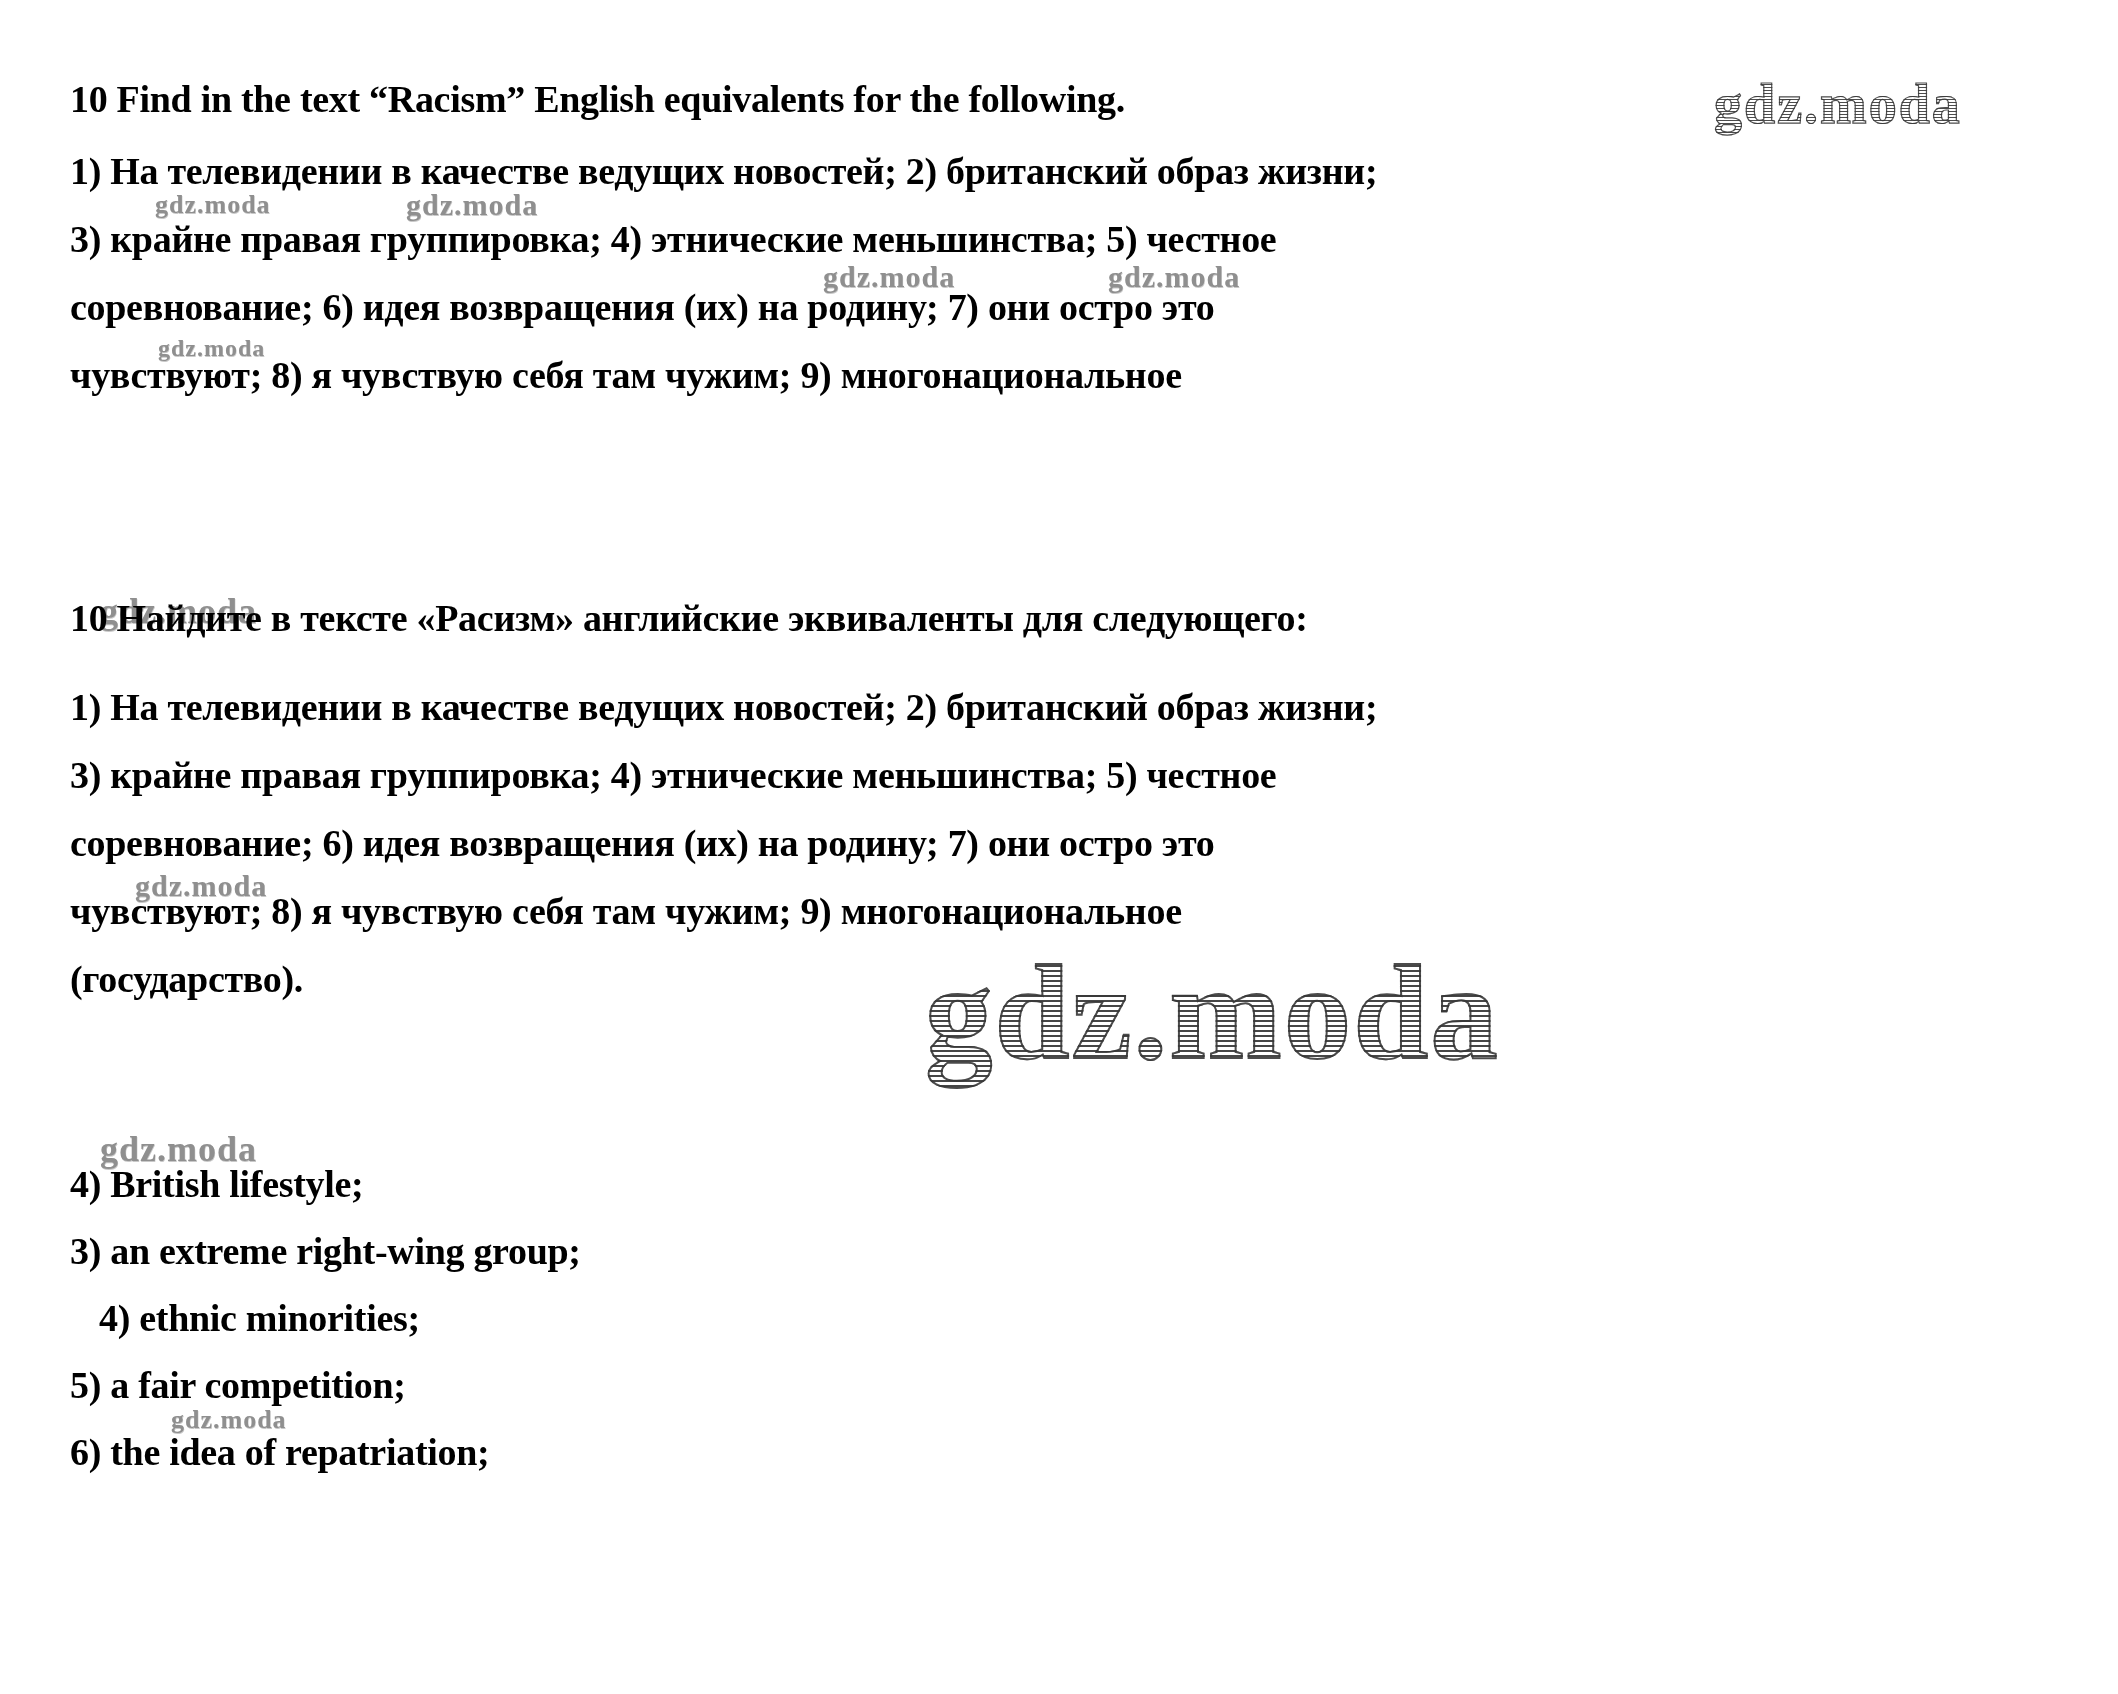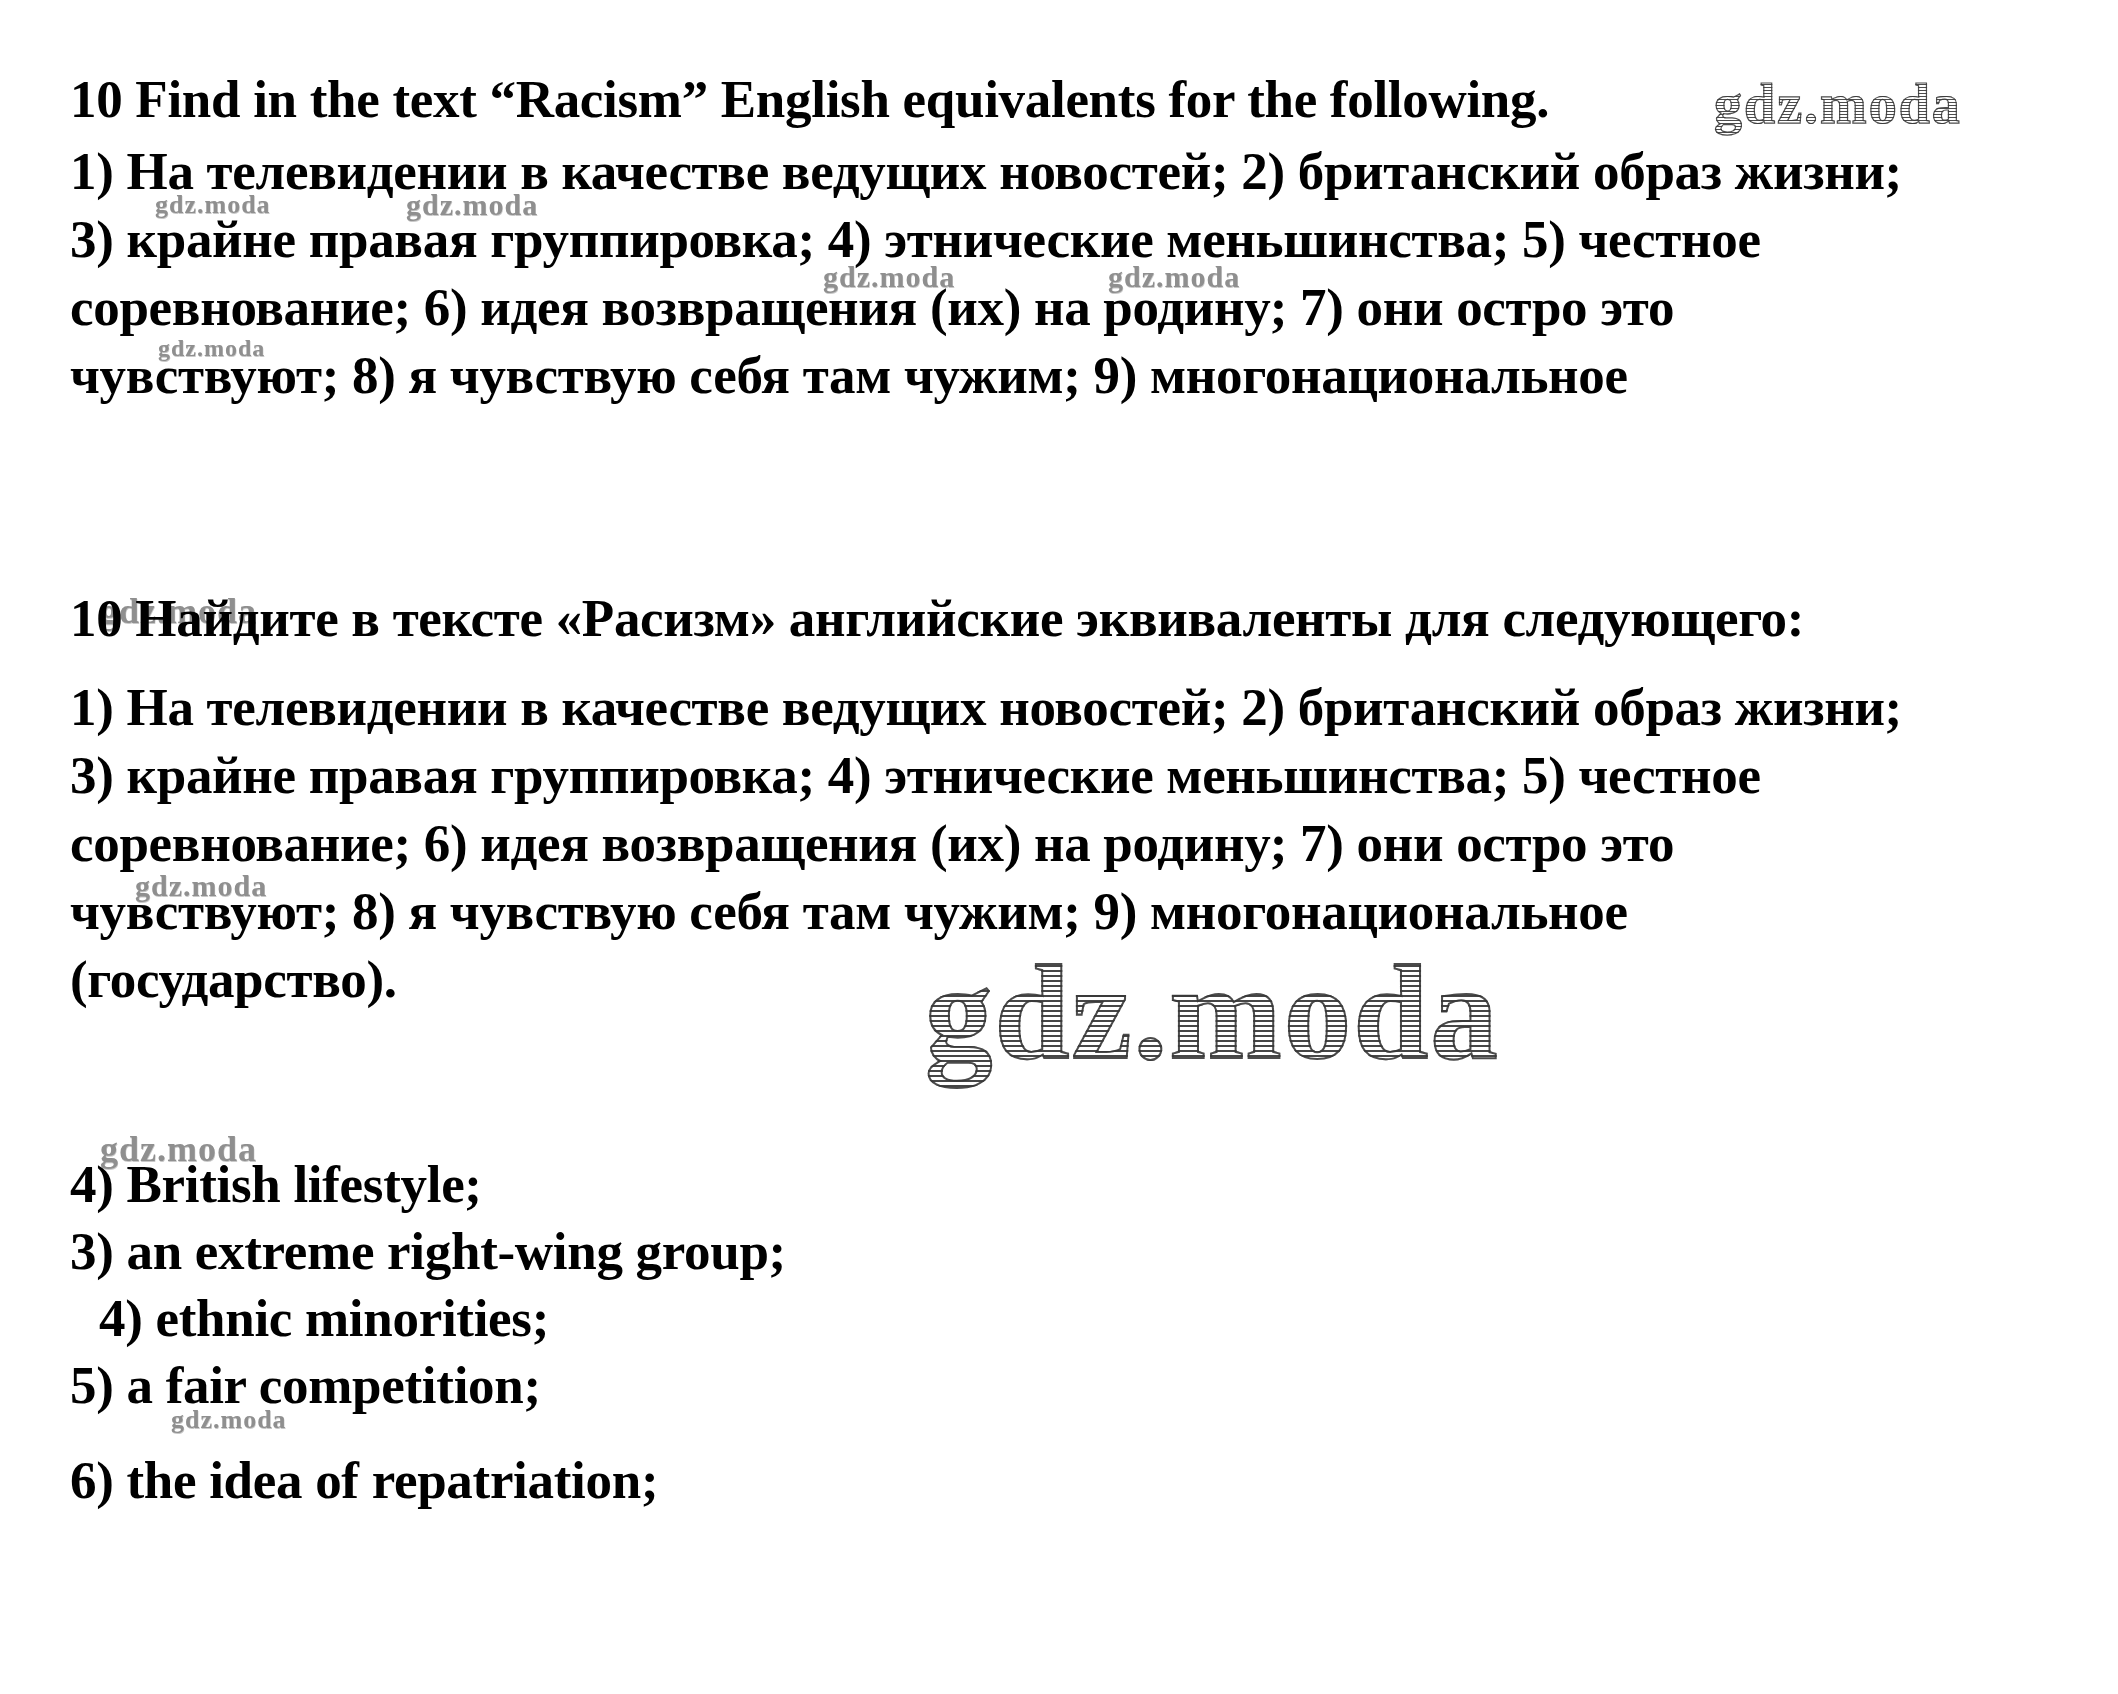--- a/index.html
+++ b/index.html
@@ -13,21 +13,21 @@
     height: 1694px;
     background: #ffffff;
     overflow: hidden;
     font-family: "Liberation Serif", serif;
     color: #000000;
   }
   .tline {
     position: absolute;
     left: 70px;
     width: 2010px;
-    font-size: 53px;
+    font-size: 38px;
     line-height: 67px;
     white-space: nowrap;
     letter-spacing: -0.3px;
   }
   .bold { font-weight: bold; }
   .block .tline { position: static; font-weight: bold; }
   .block {
     position: absolute;
     left: 70px;
     width: 2010px;
@@ -97,18 +97,18 @@
 
   <span class="wm wm-hatch" style="left:925px; top:935px; font-size:135px;">gdz.moda</span>
 
   <span class="wm wm-gray" style="left:100px; top:1128px; font-size:36px;">gdz.moda</span>
 
   <div class="block" style="top:1151px;">
     <div class="row tline" style="height:67px;">4) British lifestyle;</div>
     <div class="row tline" style="height:67px;">3) an extreme right-wing group;</div>
     <div class="row tline" style="height:67px;margin-left:29px;">4) ethnic minorities;</div>
     <div class="row tline" style="height:67px;">5) a fair competition;</div>
-    <div class="row tline" style="height:67px;margin-top:28px;">6) the idea of repatriation;</div>
+    <div class="row tline" style="height:67px;">6) the idea of repatriation;</div>
   </div>
 
   <span class="wm wm-gray" style="left:171px; top:1405px; font-size:26px;">gdz.moda</span>
 
 </div>
 
 </body></html>

